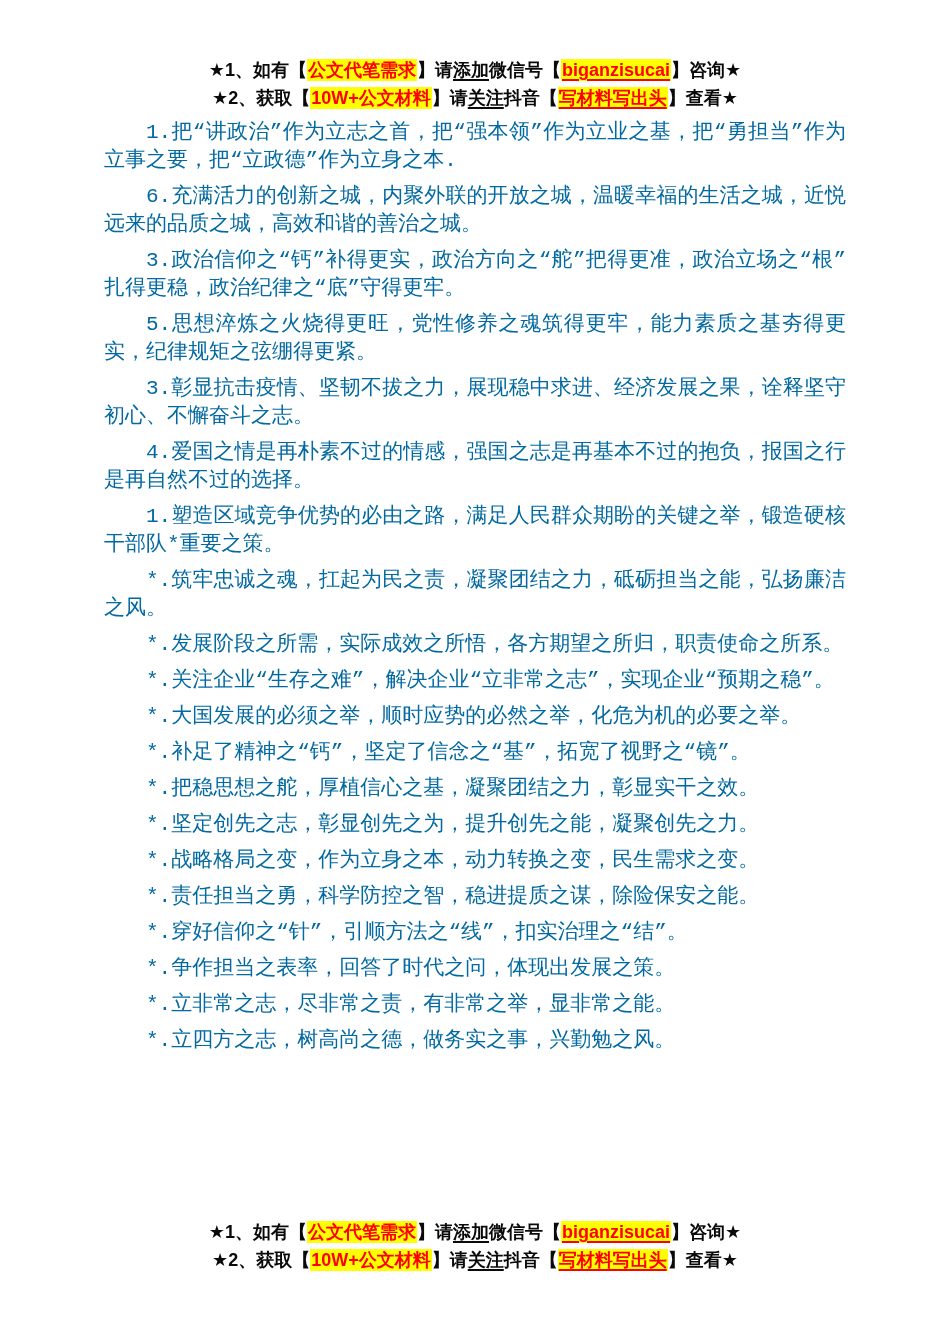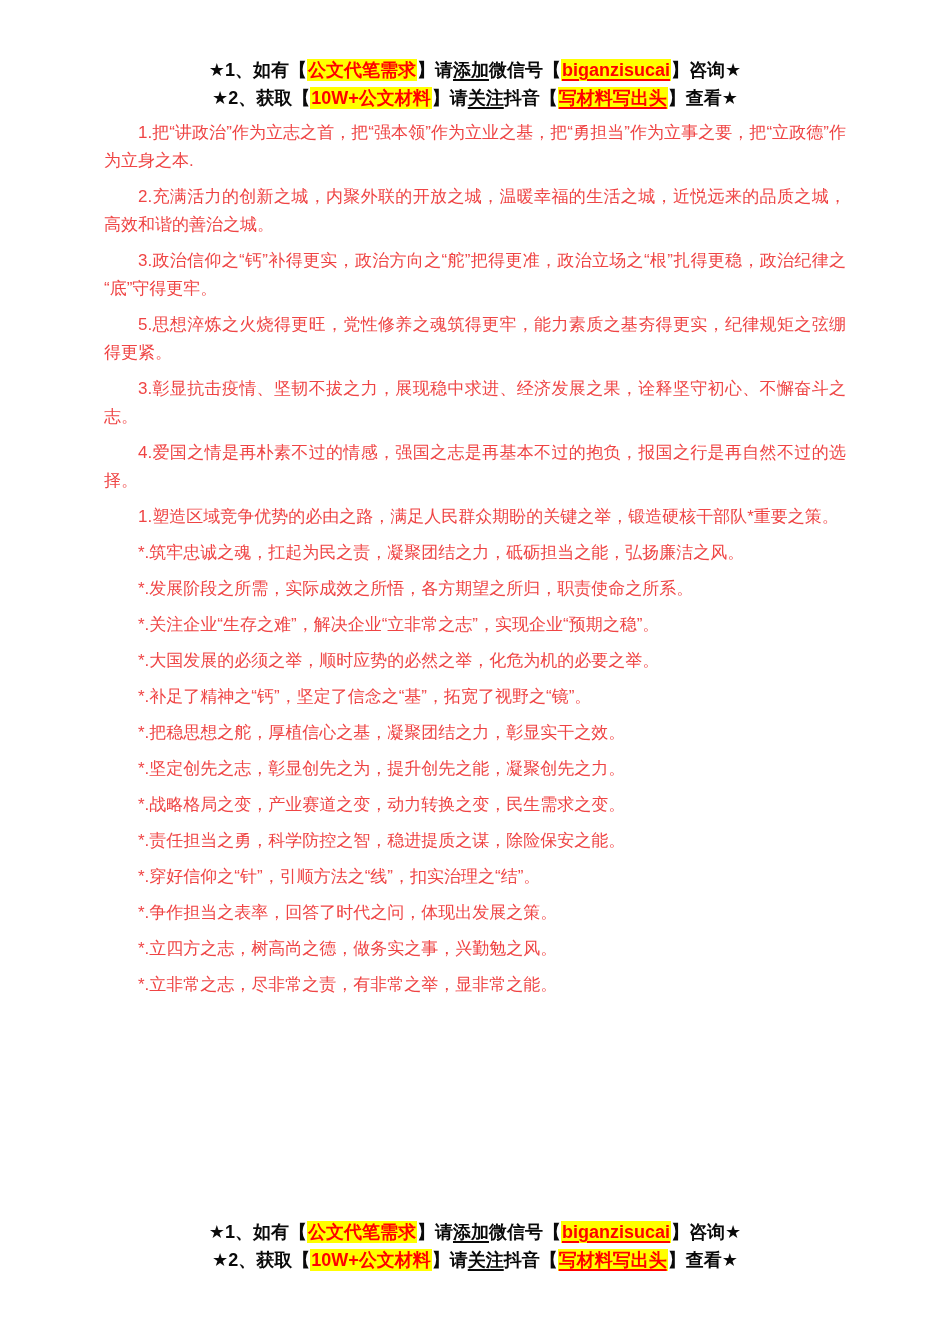--- a/index.html
+++ b/index.html
@@ -47,61 +47,61 @@
     padding: 1px 1px;
     text-decoration: underline;
     text-decoration-color: #ff0000;
     text-decoration-thickness: 2px;
     text-underline-offset: 3px;
   }
   
   .body-text {
     flex: 1 1 auto;
     margin-top: 7px;
-    font-family: Liberation Sans, sans-serif;
-    font-size: 17px;
+    font-family: Liberation Mono, monospace;
+    font-size: 21px;
     line-height: 28px;
-    color: #ef4444;
+    color: #0369a1;
     text-align: justify;
   }
   .body-text p {
     margin: 0 0 8px 0;
     text-indent: 2em;
   }
   .promo-bottom { margin-top: 4px; }
 </style>
 </head>
 <body>
 
 <div class="page">
   <header class="promo promo-top" id="promo-top">
       <div class="promo-line"><span class="seg-plain">★1、如有【</span><span class="seg-highlight">公文代笔需求</span><span class="seg-plain">】请</span><span class="seg-underline">添加</span><span class="seg-plain">微信号【</span><span class="seg-highlight_underline">biganzisucai</span><span class="seg-plain">】咨询★</span></div>
       <div class="promo-line"><span class="seg-plain">★2、获取【</span><span class="seg-highlight">10W+公文材料</span><span class="seg-plain">】请</span><span class="seg-underline">关注</span><span class="seg-plain">抖音【</span><span class="seg-highlight_underline">写材料写出头</span><span class="seg-plain">】查看★</span></div>
     </header>
 
   <main class="body-text" id="paragraphs">
       <p>1.把“讲政治”作为立志之首，把“强本领”作为立业之基，把“勇担当”作为立事之要，把“立政德”作为立身之本.</p>
-      <p>2.充满活力的创新之城，内聚外联的开放之城，温暖幸福的生活之城，近悦远来的品质之城，高效和谐的善治之城。</p>
+      <p>6.充满活力的创新之城，内聚外联的开放之城，温暖幸福的生活之城，近悦远来的品质之城，高效和谐的善治之城。</p>
       <p>3.政治信仰之“钙”补得更实，政治方向之“舵”把得更准，政治立场之“根”扎得更稳，政治纪律之“底”守得更牢。</p>
       <p>5.思想淬炼之火烧得更旺，党性修养之魂筑得更牢，能力素质之基夯得更实，纪律规矩之弦绷得更紧。</p>
       <p>3.彰显抗击疫情、坚韧不拔之力，展现稳中求进、经济发展之果，诠释坚守初心、不懈奋斗之志。</p>
       <p>4.爱国之情是再朴素不过的情感，强国之志是再基本不过的抱负，报国之行是再自然不过的选择。</p>
       <p>1.塑造区域竞争优势的必由之路，满足人民群众期盼的关键之举，锻造硬核干部队*重要之策。</p>
       <p>*.筑牢忠诚之魂，扛起为民之责，凝聚团结之力，砥砺担当之能，弘扬廉洁之风。</p>
       <p>*.发展阶段之所需，实际成效之所悟，各方期望之所归，职责使命之所系。</p>
       <p>*.关注企业“生存之难”，解决企业“立非常之志”，实现企业“预期之稳”。</p>
       <p>*.大国发展的必须之举，顺时应势的必然之举，化危为机的必要之举。</p>
       <p>*.补足了精神之“钙”，坚定了信念之“基”，拓宽了视野之“镜”。</p>
       <p>*.把稳思想之舵，厚植信心之基，凝聚团结之力，彰显实干之效。</p>
       <p>*.坚定创先之志，彰显创先之为，提升创先之能，凝聚创先之力。</p>
-      <p>*.战略格局之变，产业赛道之变，动力转换之变，民生需求之变。</p>
+      <p>*.战略格局之变，作为立身之本，动力转换之变，民生需求之变。</p>
       <p>*.责任担当之勇，科学防控之智，稳进提质之谋，除险保安之能。</p>
       <p>*.穿好信仰之“针”，引顺方法之“线”，扣实治理之“结”。</p>
       <p>*.争作担当之表率，回答了时代之问，体现出发展之策。</p>
+      <p>*.立非常之志，尽非常之责，有非常之举，显非常之能。</p>
       <p>*.立四方之志，树高尚之德，做务实之事，兴勤勉之风。</p>
-      <p>*.立非常之志，尽非常之责，有非常之举，显非常之能。</p>
     </main>
 
   <footer class="promo promo-bottom" id="promo-bottom">
       <div class="promo-line"><span class="seg-plain">★1、如有【</span><span class="seg-highlight">公文代笔需求</span><span class="seg-plain">】请</span><span class="seg-underline">添加</span><span class="seg-plain">微信号【</span><span class="seg-highlight_underline">biganzisucai</span><span class="seg-plain">】咨询★</span></div>
       <div class="promo-line"><span class="seg-plain">★2、获取【</span><span class="seg-highlight">10W+公文材料</span><span class="seg-plain">】请</span><span class="seg-underline">关注</span><span class="seg-plain">抖音【</span><span class="seg-highlight_underline">写材料写出头</span><span class="seg-plain">】查看★</span></div>
     </footer>
 </div>
 
 </body></html>

